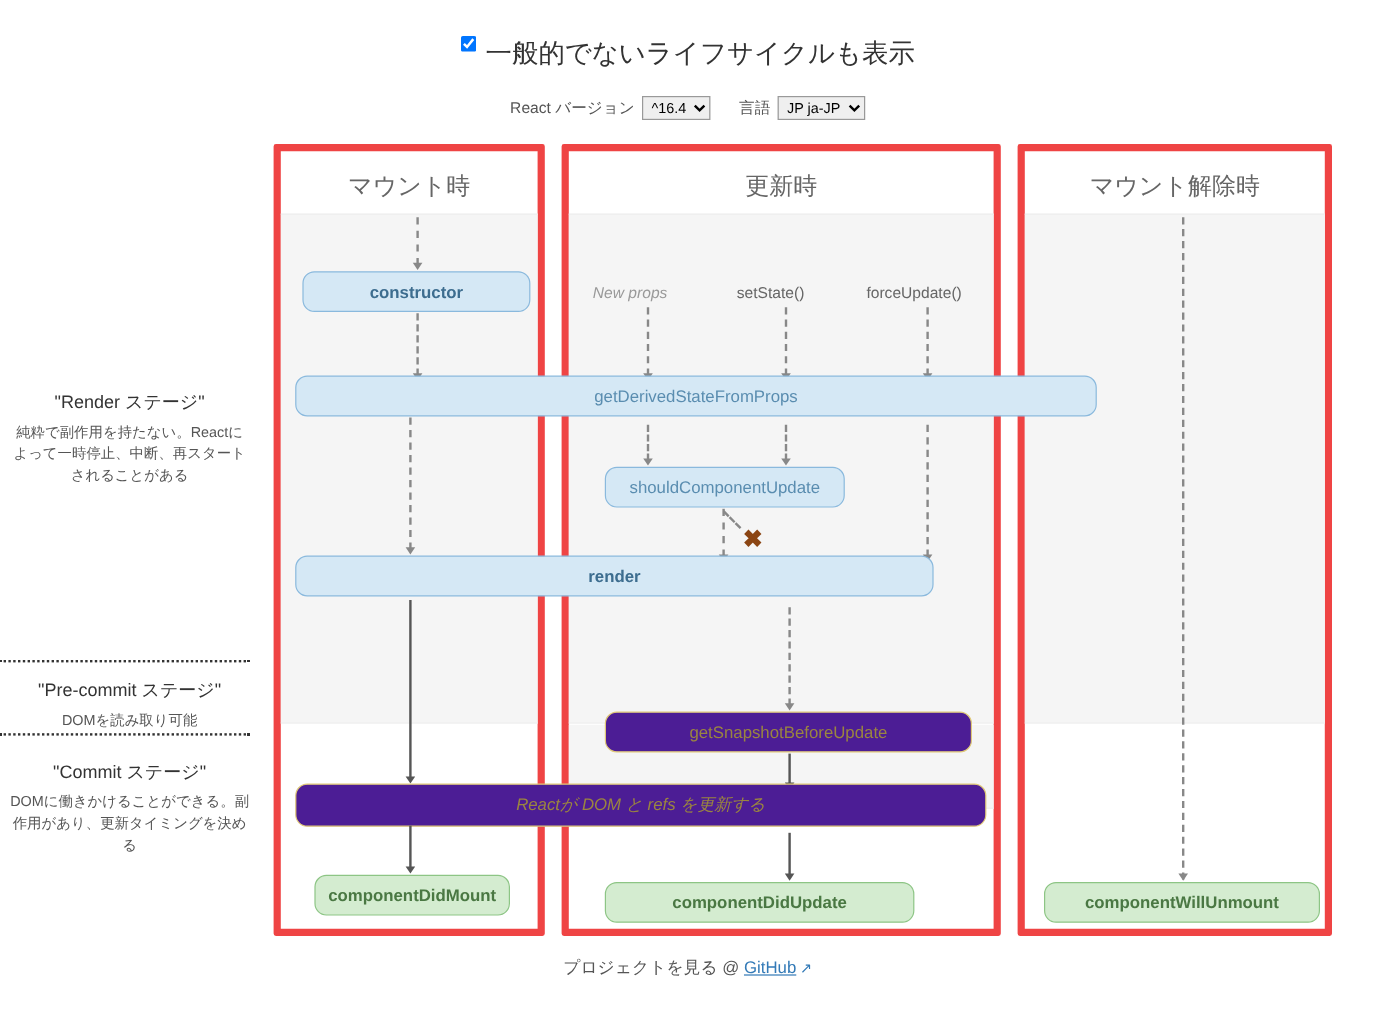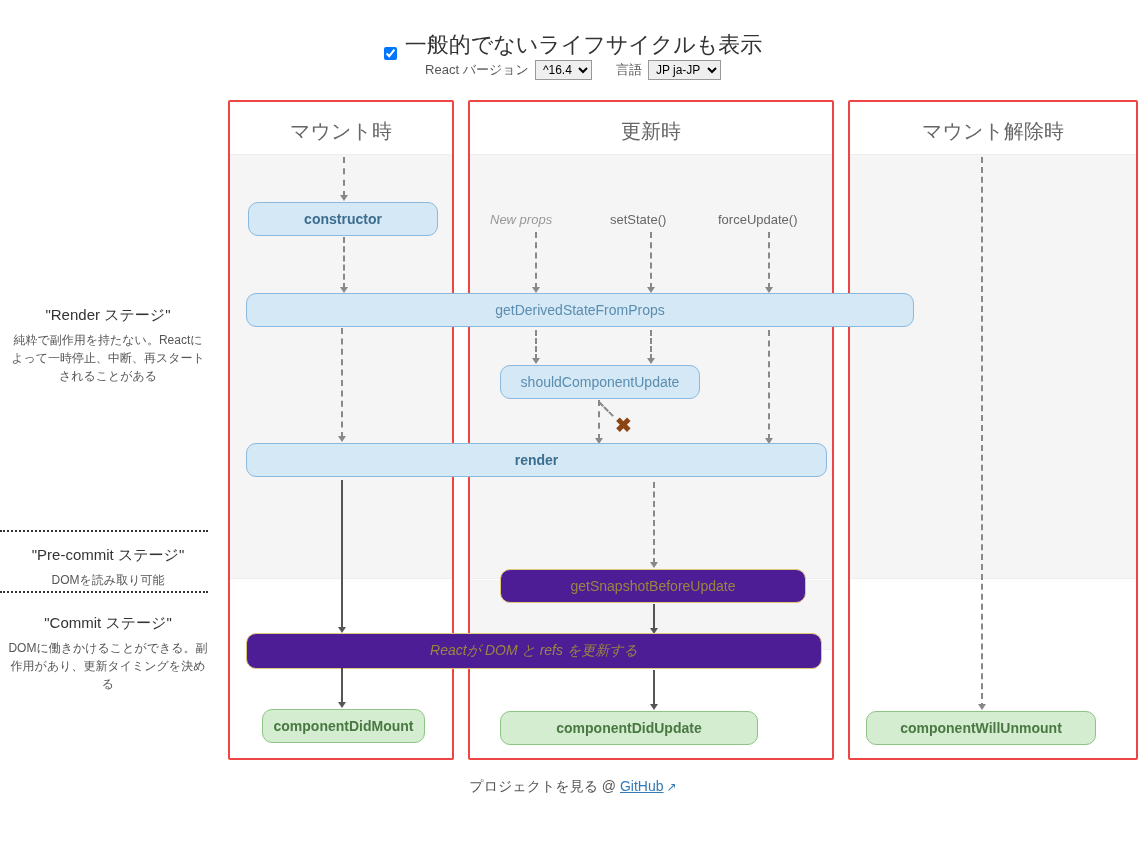--- a/index.html
+++ b/index.html
@@ -1,29 +1,29 @@
 <!DOCTYPE html>
 <html><head>
 <meta charset="utf-8">
 <style>
 *{box-sizing:border-box;margin:0;padding:0}
 body{font-family:'Segoe UI',Arial,sans-serif;background:#fff;color:#333;width:1146px;height:842px;position:relative;overflow:hidden}
 .header{text-align:center;padding-top:30px}
-.checkbox-row{display:flex;justify-content:center;align-items:flex-end;gap:8px;}
+.checkbox-row{display:flex;justify-content:center;align-items:flex-start;gap:8px;margin-bottom:20px}
 .checkbox-row label{font-size:22px;color:#333;font-weight:300}
 .controls{display:flex;justify-content:center;gap:24px;margin-bottom:20px}
 .control-group{display:flex;align-items:center;gap:6px;font-size:13px;color:#555}
 select{font-size:12px;padding:1px 3px;border:1px solid #999}
 .content{position:relative;height:660px}
 .cols-container{position:absolute;left:228px;top:0;display:flex;gap:14px}
-.col{border:2px solid #ef4444;border-radius:2px;background:#fff;position:relative}
+.col{border:6px solid #ef4444;border-radius:2px;background:#fff;position:relative}
 .col-head{font-size:20px;color:#666;font-weight:300;text-align:center;padding:16px 0}
 .col-mounting{width:226px;height:660px}
 .col-updating{width:366px;height:660px}
-.col-unmounting{width:290px;height:660px}
+.col-unmounting{width:262px;height:660px}
 .render-zone{background:#f5f5f5;position:absolute;left:0;right:0;top:52px;height:425px;border-top:1px solid #eee;border-bottom:1px solid #eee}
 .precommit-zone{background:#f5f5f5;position:absolute;left:0;right:0;top:478px;height:70px;border-bottom:1px solid #eee}
 .sidebar{position:absolute;left:0;top:0;width:224px;height:660px}
 .stage-label{position:absolute;left:8px;right:16px;text-align:center}
 .stage-title{font-size:15px;color:#333;margin-bottom:6px}
 .stage-desc{font-size:12px;color:#555;line-height:1.5}
 .dotted-divider{border-top:2px dotted #333;position:absolute;left:0;right:16px}
 .method-box{position:absolute;border:1px solid;border-radius:10px;text-align:center;padding:8px 0;font-size:14px;cursor:pointer}
 .box-blue{background:#d5e8f5;border-color:#8ab9dd;color:#5a8db0}
 .box-blue.bold{font-weight:bold;color:#3d6d8f}
@@ -139,21 +139,21 @@
       <div class="arrow-head dashed" style="left:128px;top:602px"></div>
       <div class="method-box box-green" style="left:16px;width:230px;top:609px">componentWillUnmount</div>
     </div>
   </div>
 
   <div class="method-box box-blue" style="left:246px;width:668px;top:193px">getDerivedStateFromProps</div>
 
   <div class="arrow-dashed" style="left:341px;top:228px;height:110px"></div>
   <div class="arrow-head dashed" style="left:338px;top:336px"></div>
 
-  <div class="method-box box-blue bold" style="left:246px;width:581px;top:343px">render</div>
+  <div class="method-box box-blue bold" style="left:246px;width:532px;top:343px">render</div>
 
   <div class="arrow-solid" style="left:341px;top:380px;height:150px"></div>
   <div class="arrow-head" style="left:338px;top:527px"></div>
   <div class="method-box box-yellow italic" style="left:246px;width:576px;top:533px">Reactが DOM と refs を更新する</div>
   <div class="arrow-solid" style="left:341px;top:568px;height:36px"></div>
   <div class="arrow-head" style="left:338px;top:602px"></div>
   <div class="method-box box-green" style="left:262px;width:163px;top:609px">componentDidMount</div>
 </div>
 
 <div class="footer">

